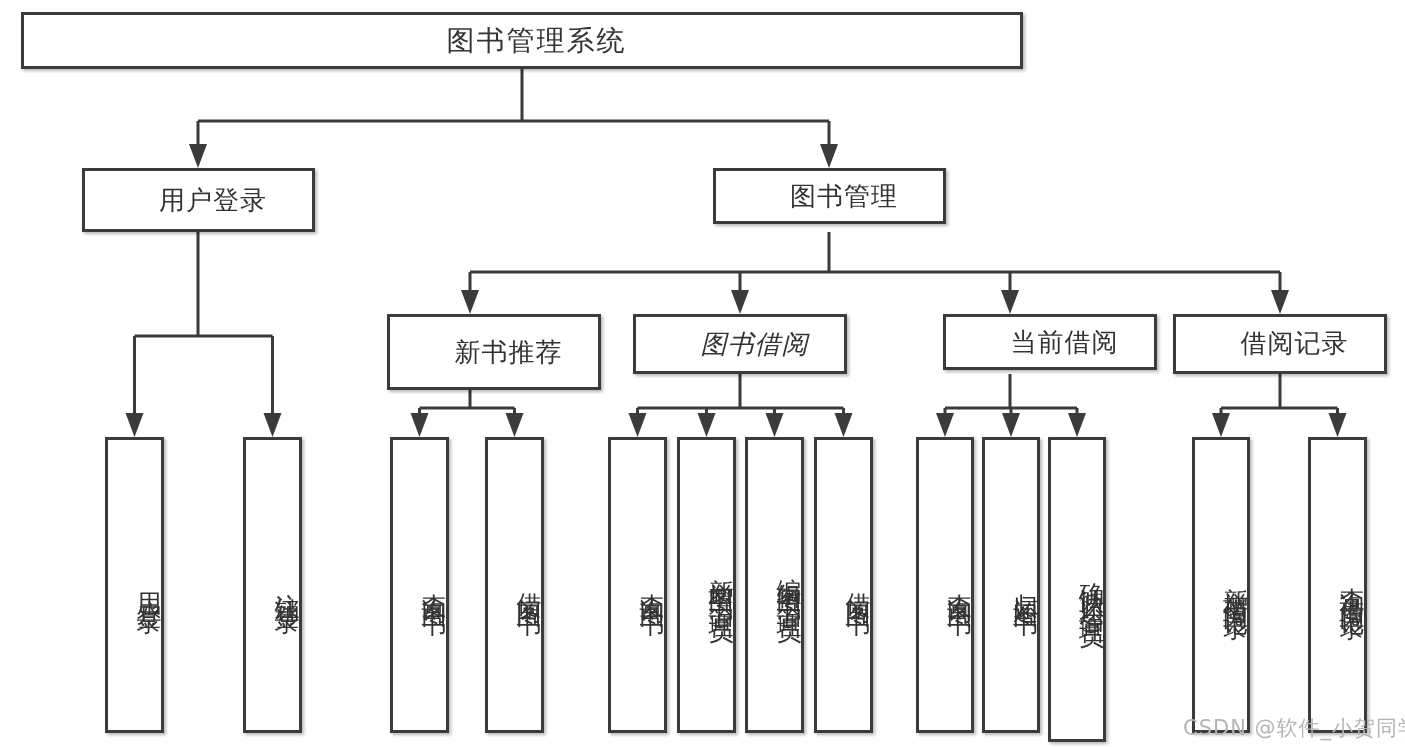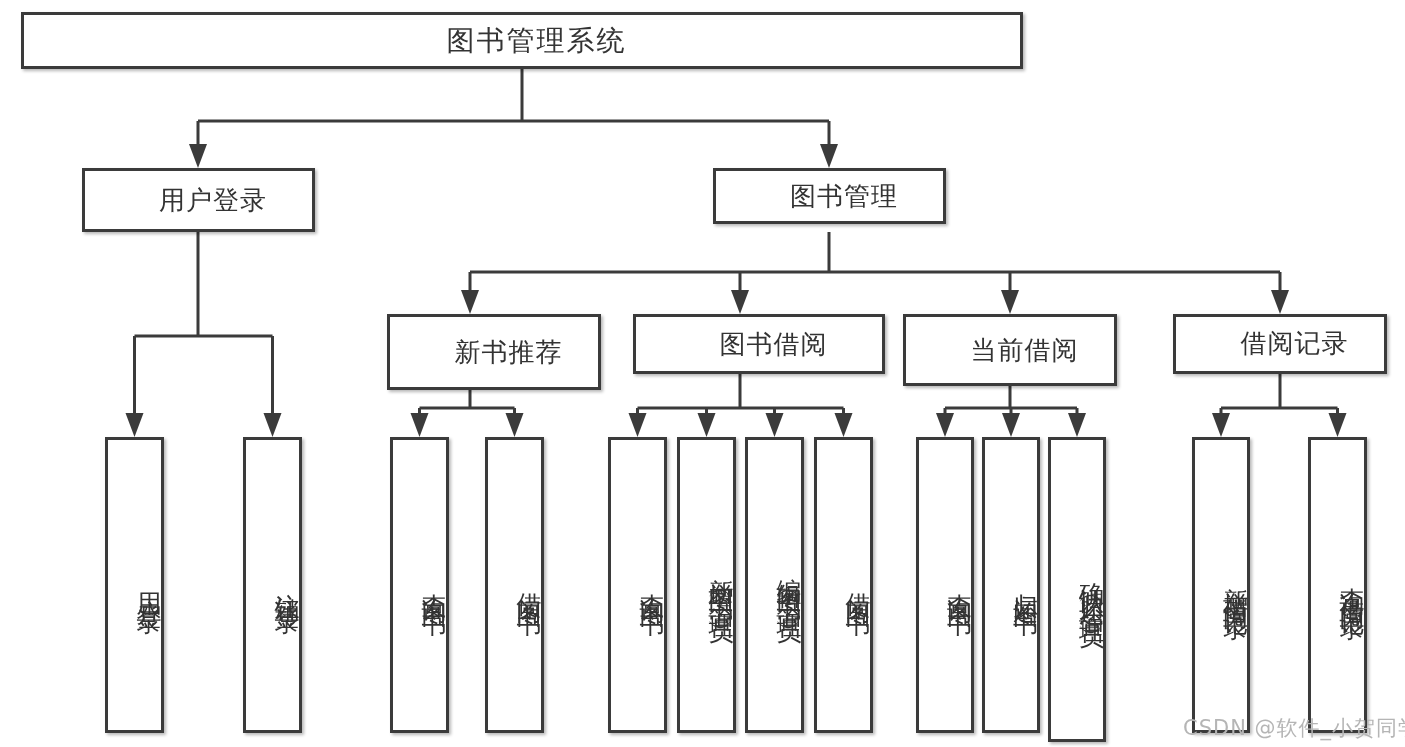--- a/index.html
+++ b/index.html
@@ -92,22 +92,22 @@
       <polygon points="1328.5,413 1346.5,413 1337.5,437"></polygon>
     </g>
   </svg>
 
   <div class="node h-node root-node" style="left:21px; top:12px; width:1002px; height:57px;">图书管理系统</div>
 
   <div class="node h-node" style="left:82px; top:168px; width:233px; height:64px;">用户登录</div>
   <div class="node h-node" style="left:713px; top:168px; width:233px; height:56px;">图书管理</div>
 
   <div class="node h-node" style="left:363px; top:314px; width:214px; height:76px;margin-left:24px;">新书推荐</div>
-  <div class="node h-node" style="left:633px; top:314px; width:252px; height:60px;">图书借阅</div>
-  <div class="node h-node" style="left:903px; top:314px; width:214px; height:72px;">当前借阅</div>
+  <div class="node h-node" style="left:633px; top:314px; width:214px; height:60px;font-style:italic;">图书借阅</div>
+  <div class="node h-node" style="left:943px; top:314px; width:214px; height:56px;">当前借阅</div>
   <div class="node h-node" style="left:1173px; top:314px; width:214px; height:60px;font-family:Liberation Serif, serif;">借阅记录</div>
 
   <div class="node v-node" style="left:105px; top:437px; width:59px; height:296px;">
     <span>用户登录</span>
   </div>
   <div class="node v-node" style="left:243px; top:437px; width:59px; height:296px;">
     <span>注销登录</span>
   </div>
 
   <div class="node v-node" style="left:390px; top:437px; width:59px; height:296px;">

